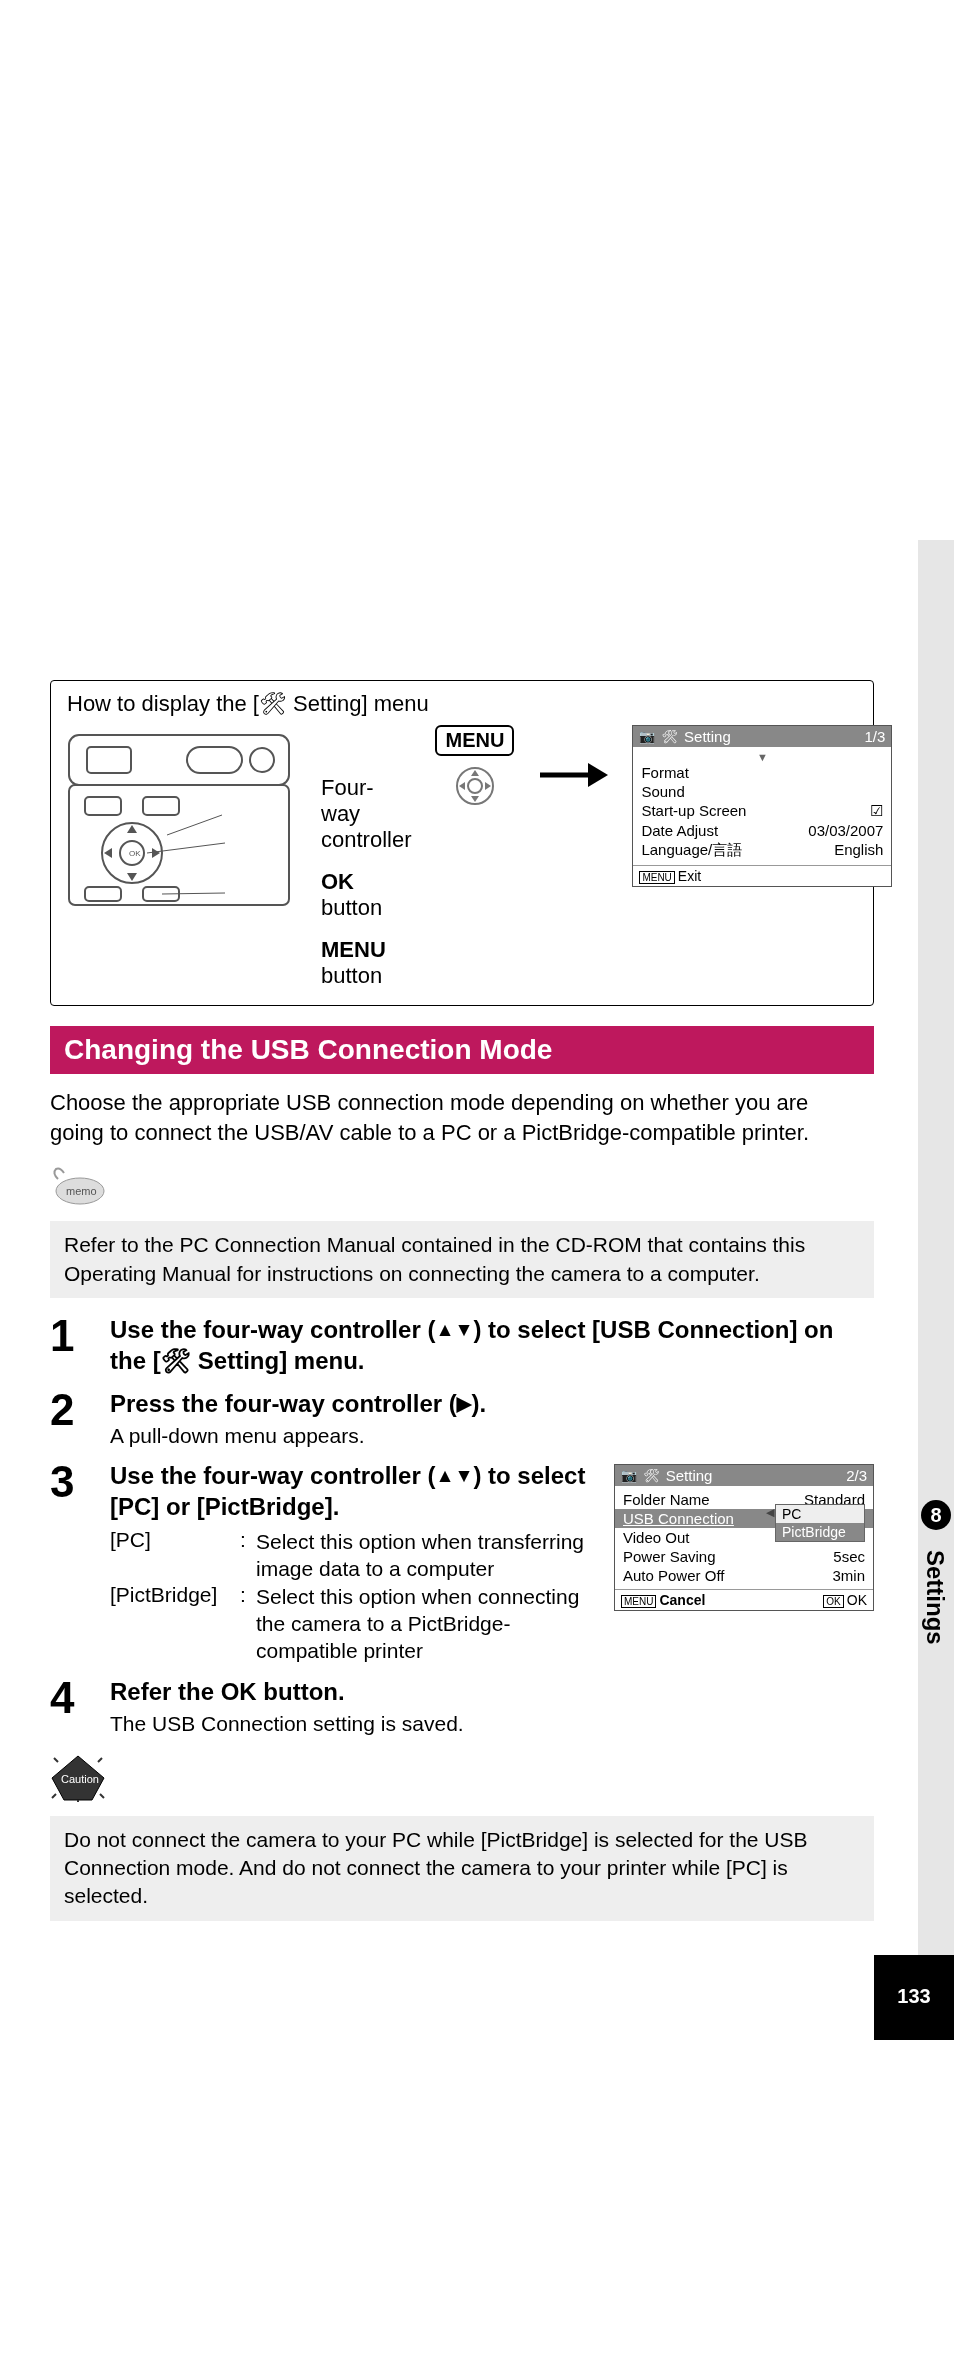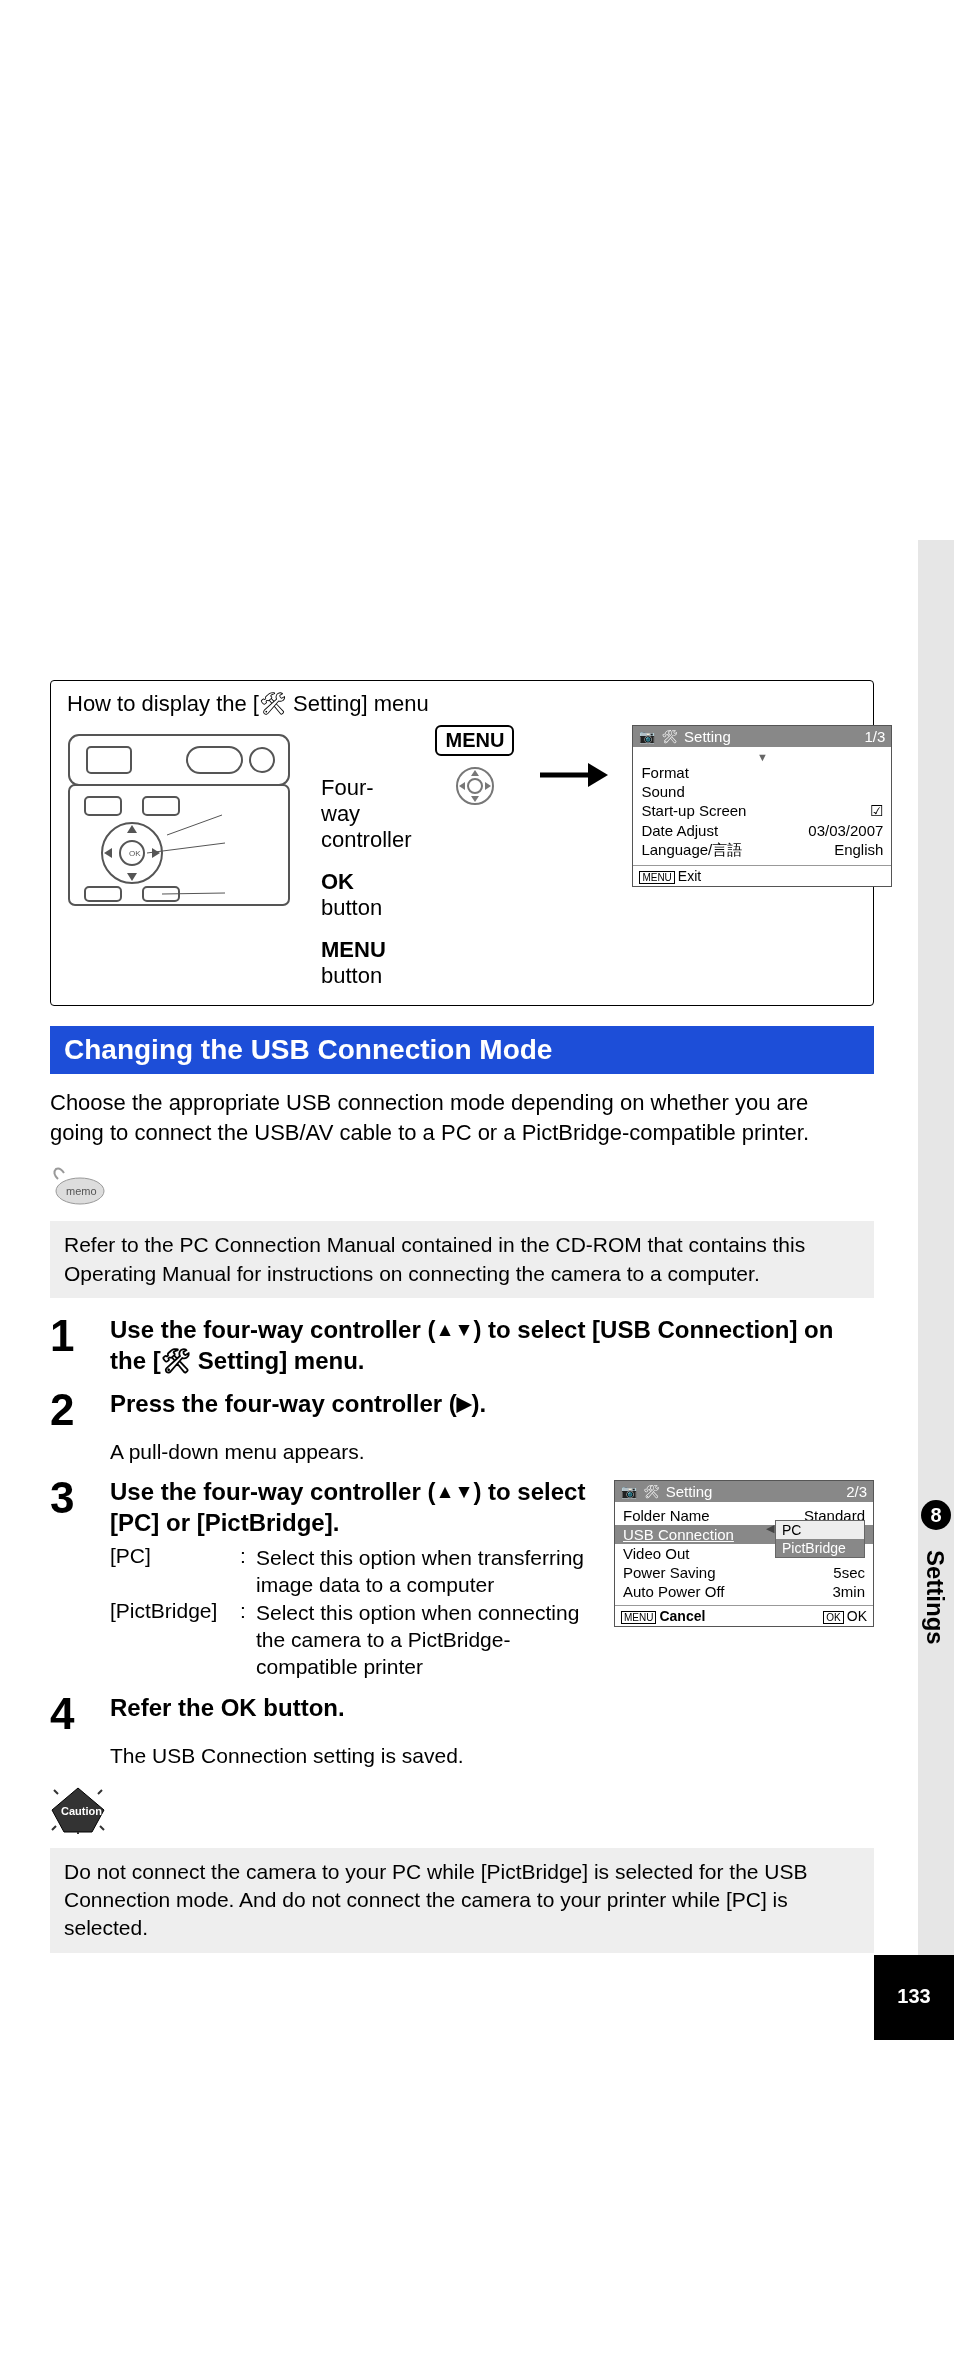--- a/index.html
+++ b/index.html
@@ -114,21 +114,21 @@
     position: absolute;
     right: 8px;
     border: 1px solid #666;
     background: #eee;
     font-size: 14px;
     width: 90px;
   }
   .dropdown div { padding: 1px 6px; }
   .dropdown .hl { background: #888; color: #fff; }
   .section-header {
-    background: #1d4ed8;
+    background: #be185d;
     color: #fff;
     font-size: 28px;
     font-weight: bold;
     padding: 8px 14px;
     margin: 18px 30px 14px 0;
   }
   .body-text {
     margin: 0 60px 18px 0;
     font-size: 22px;
     line-height: 1.35;
@@ -146,21 +146,21 @@
   }
   .memo-icon svg { width:56px; height:42px; }
   .caution-icon {
     width: 56px; height: 48px;
     flex-shrink: 0;
     font-size:11px;
     color:#fff;
     display:flex;
     align-items:flex-end;
     justify-content:center;
-    font-weight:bold;
+    font-weight:normal;
   }
   .note-text {
     background: #eee;
     padding: 10px 14px;
     font-size: 21px;
     line-height: 1.35;
     flex: 1;
   }
   .steps { margin: 6px 30px 0 0; }
   .step { display: flex; gap: 22px; margin-bottom: 12px; }
@@ -172,21 +172,21 @@
     line-height: 1;
   }
   .step-body { flex: 1; }
   .step-head {
     font-weight: bold;
     font-size: 24px;
     line-height: 1.3;
   }
   .step-sub {
     font-size: 21px;
-    margin-top: 20px;
+    margin-top: 4px;
   }
   .opt-table { margin-top: 6px; font-size: 21px; }
   .opt-table .opt-row { display: flex; justify-content: flex-end; }
   .opt-label { width: 130px; flex-shrink:0; }
   .opt-colon { width: 16px; flex-shrink:0; }
   .opt-desc { flex: 1; line-height: 1.3; }
   .step3-flex { display: flex; gap: 4px; align-items:flex-start; }
   .step3-left { flex: 1; }
   .lcd2-wrap { width: 260px; flex-shrink: 0; margin-top:4px; }
   .wrench { font-family: sans-serif; }

